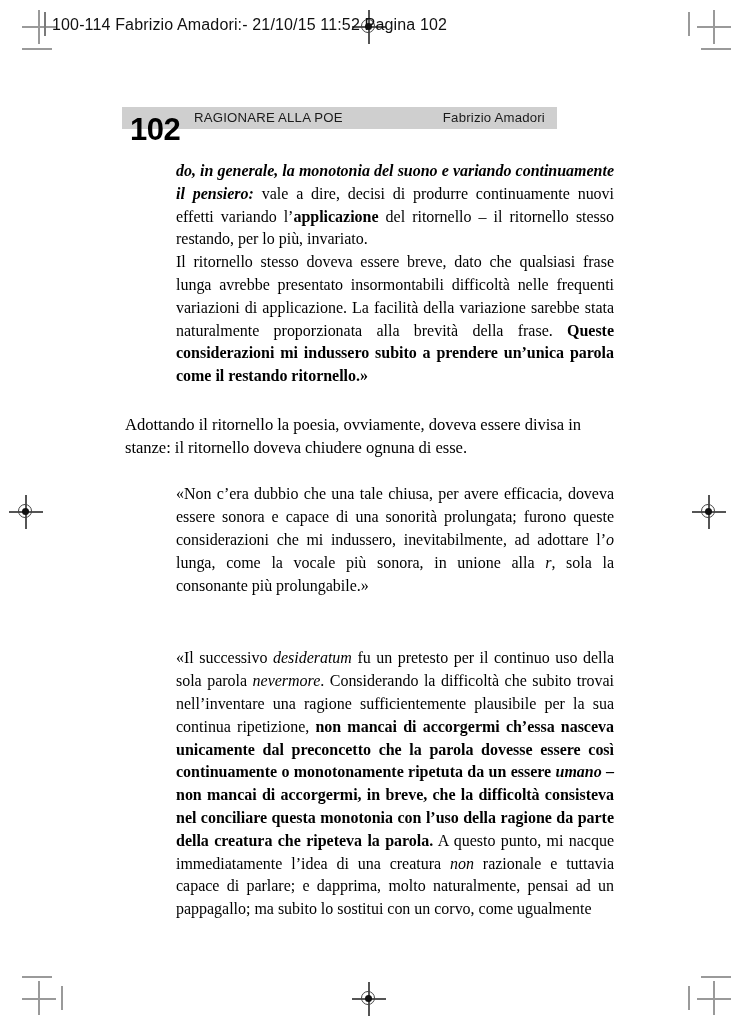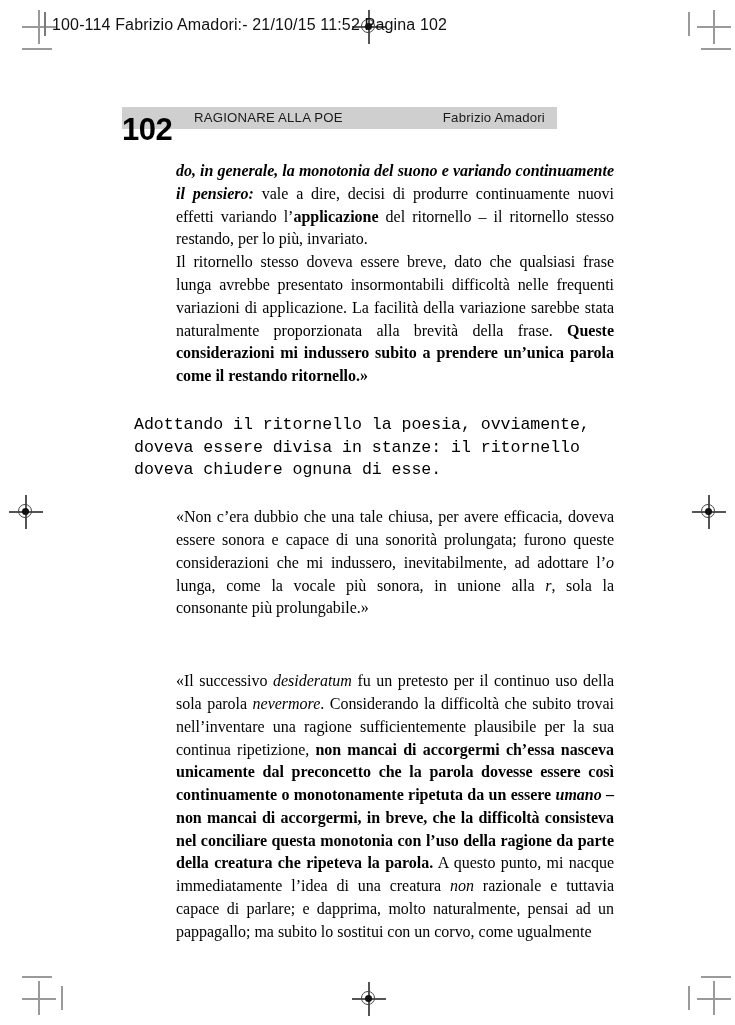--- a/index.html
+++ b/index.html
@@ -98,44 +98,44 @@
   .running-head span {
     font-family: "Liberation Sans", sans-serif;
     font-size: 13.2px;
     letter-spacing: 0.2px;
     color: #1a1a1a;
     line-height: 1;
   }
 
   .folio {
     position: absolute;
-    left: 122px;
+    left: 130px;
     top: 114px;
     font-family: "Liberation Sans", sans-serif;
     font-weight: bold;
     font-size: 31px;
     letter-spacing: -0.5px;
     color: #000;
     line-height: 1;
   }
 
   .textblock {
     position: absolute;
     left: 122px;
     top: 160px;
     width: 492px;
   }
 
   
   p.body {
-    margin: 0 0 0 12px;
+    margin: 0 0 0 3px;
     font-size: 16.6px;
     line-height: 1.37;
     text-align: left;
-    font-family: Liberation Mono, monospace;
+    font-family: Liberation Serif, serif;
     letter-spacing: -0.05px;
   }
 
   
   p.quote {
     margin: 0;
     padding-left: 54px;
     font-size: 16px;
     line-height: 1.425;
     text-align: justify;

